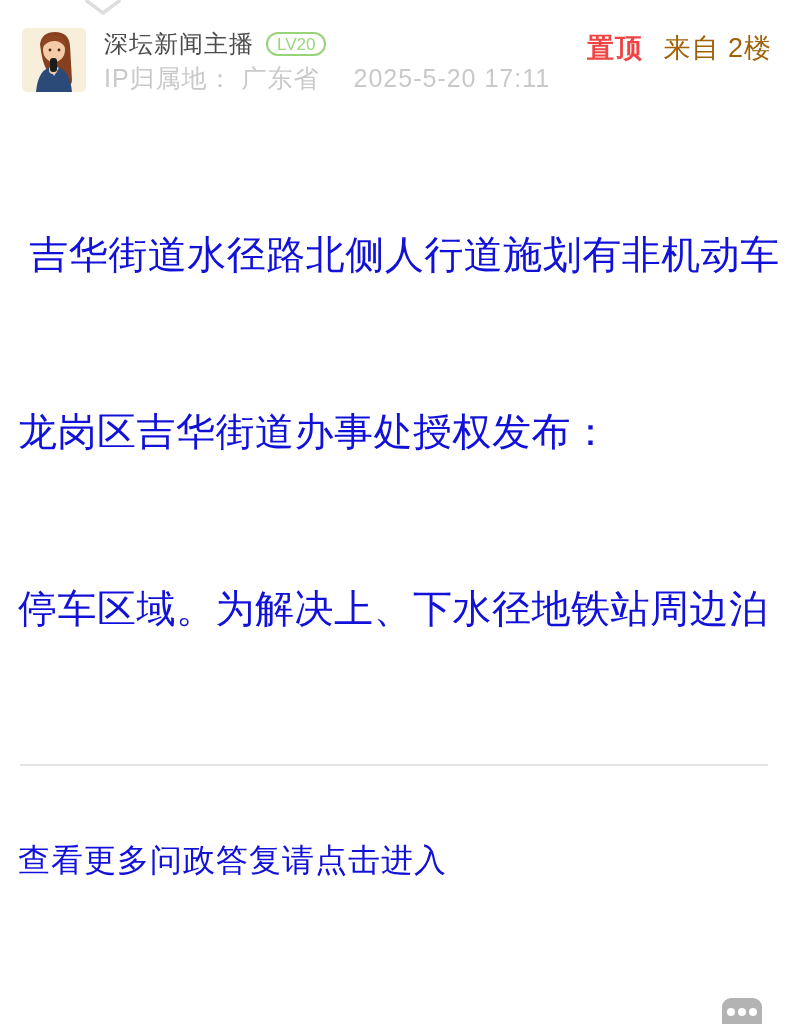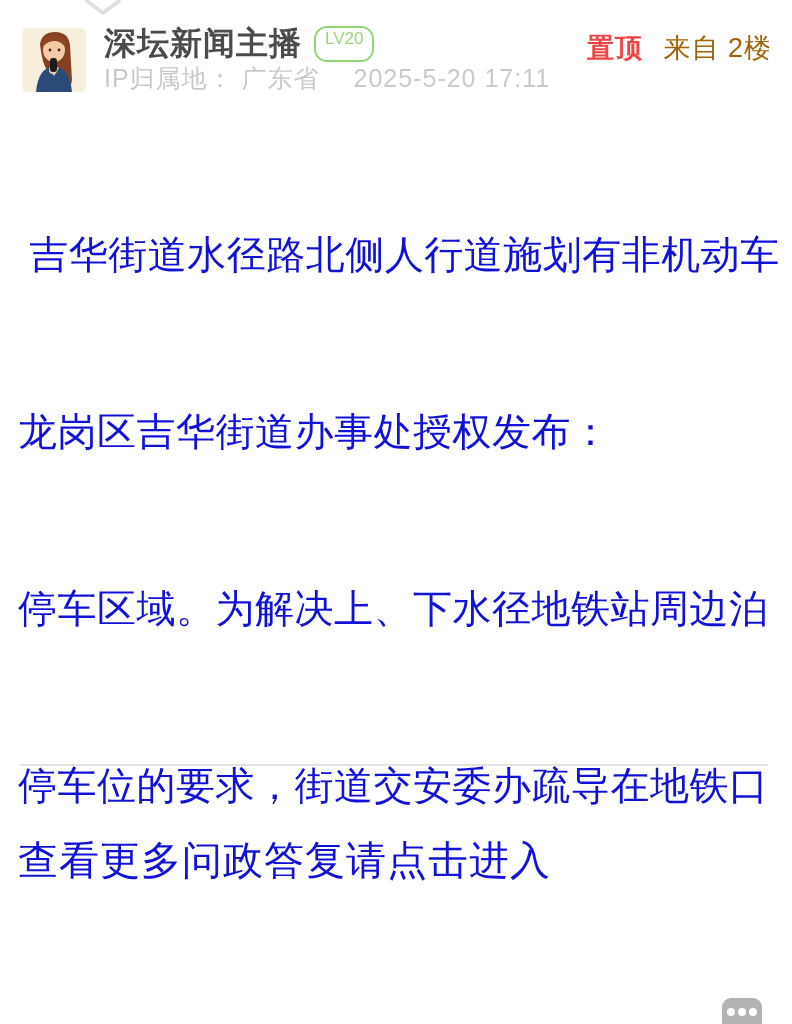--- a/index.html
+++ b/index.html
@@ -14,27 +14,27 @@
   .collapse-indicator { position:absolute; left:84px; top:0; width:38px; height:15px; }
 
   
   .avatar {
     position:absolute; left:22px; top:28px; width:64px; height:64px;
     border-radius:6px; overflow:hidden; background:#f7efdc;
   }
   .user-block { position:absolute; left:104px; top:28px; }
   .row1 { display:flex; align-items:center; height:32px; }
   .username {
-    font-size:32px; font-weight:700; color:#4b4b4b; letter-spacing:1px;
+    font-size:24px; font-weight:400; color:#4b4b4b; letter-spacing:1px;
   }
   .level-badge {
     margin-left:12px; display:inline-block;
     border:2px solid #97d378; color:#9ad67d;
     border-radius:13px; font-size:17px; font-weight:500;
-    padding:0 9px; height:36px; line-height:21px;
+    padding:0 9px; height:24px; line-height:21px;
   }
   .row2 { margin-top:2px; font-size:25px; color:#c9c9c9; letter-spacing:1px; }
   .row2 .timestamp { margin-left:26px; }
   .header-right {
     position:absolute; right:20px; top:30px;
     font-size:27px; letter-spacing:1px; white-space:nowrap;
   }
   .pinned { color:#ef4444; font-weight:600; }
   .floor { color:#a16207; margin-left:12px; }
 
@@ -46,21 +46,21 @@
   }
   .post-line { height:59px; }
 
   .divider {
     position:absolute; left:20px; top:764px; width:748px; height:0;
     border:none; border-top:2px solid #e4e4e4;
   }
 
   .more-link {
     position:absolute; left:18px; top:834px;
-    font-size:40px; line-height:52px; color:#1111d8;
+    font-size:32px; line-height:52px; color:#1111d8;
     text-decoration:none; letter-spacing:1px; white-space:pre; cursor:pointer;
   }
 
   
   .more-button {
     position:absolute; right:30px; top:998px; width:40px; height:46px;
     background:#b3b3b3; border:none; border-radius:9px;
     display:flex; justify-content:center; align-items:flex-start;
     gap:3px; padding-top:10px; cursor:pointer;
   }
@@ -112,21 +112,20 @@
 
   <div class="header-right">
     <span class="pinned">置顶</span>
     <span class="floor">来自 2楼</span>
   </div>
 
   <div class="post-body">
     <div class="post-line"> 吉华街道水径路北侧人行道施划有非机动车</div>
     <div class="post-line">龙岗区吉华街道办事处授权发布：</div>
     <div class="post-line">停车区域。为解决上、下水径地铁站周边泊</div>
-    <div class="post-line">停车位的要求，街道交安委办疏导在地铁口</div>
     
     
     
     
     
   </div>
 
   <hr class="divider">
 
   <a class="more-link">查看更多问政答复请点击进入</a>

